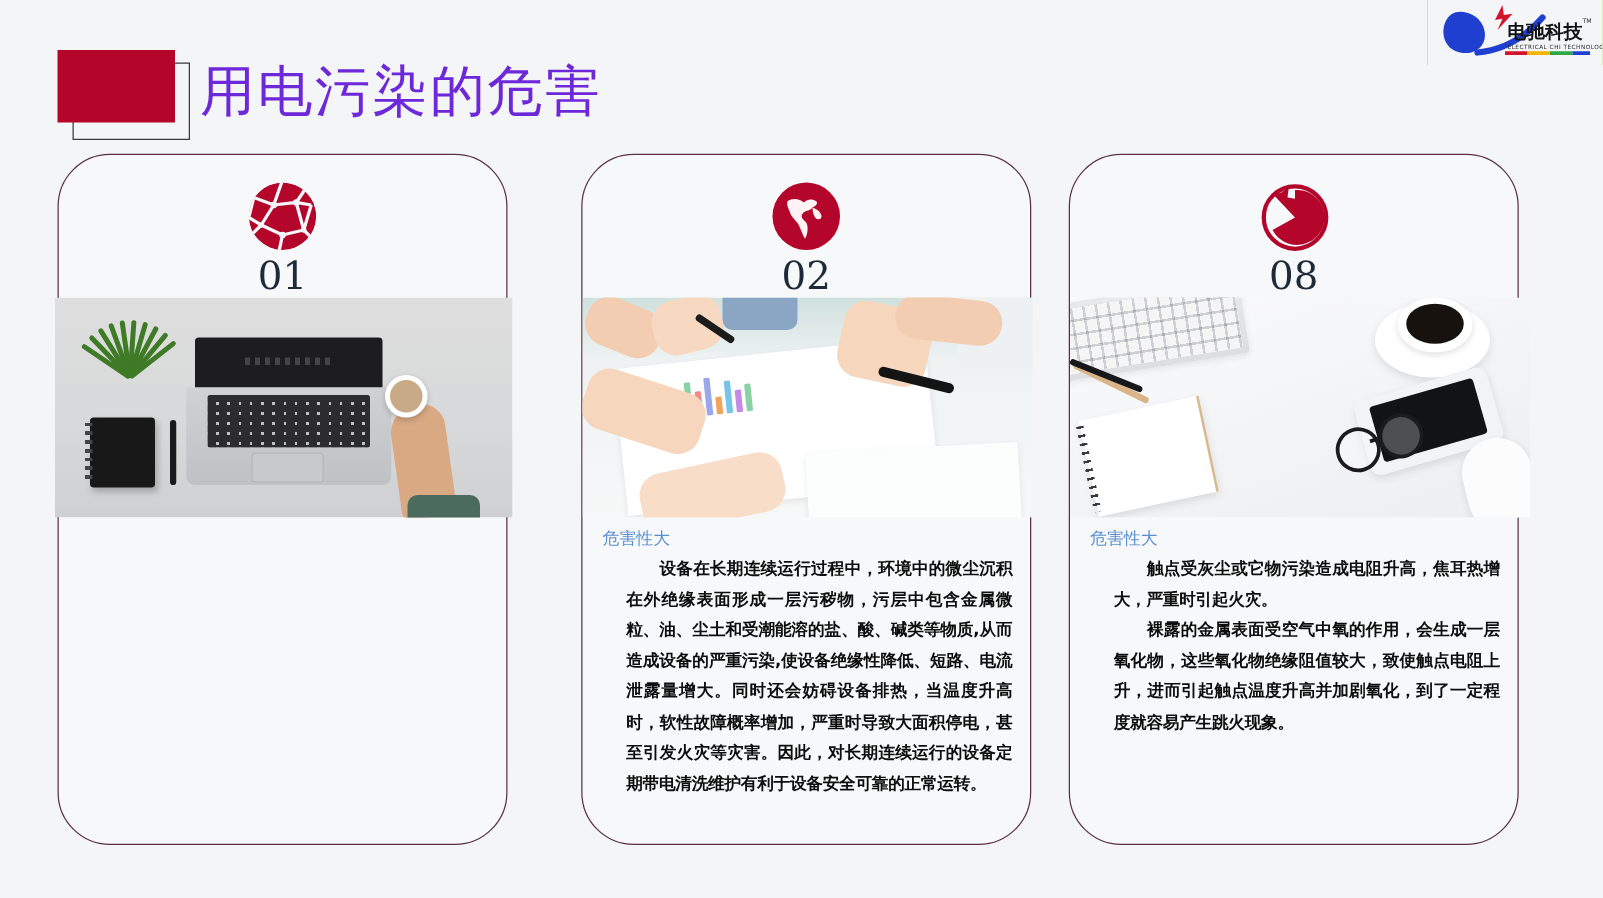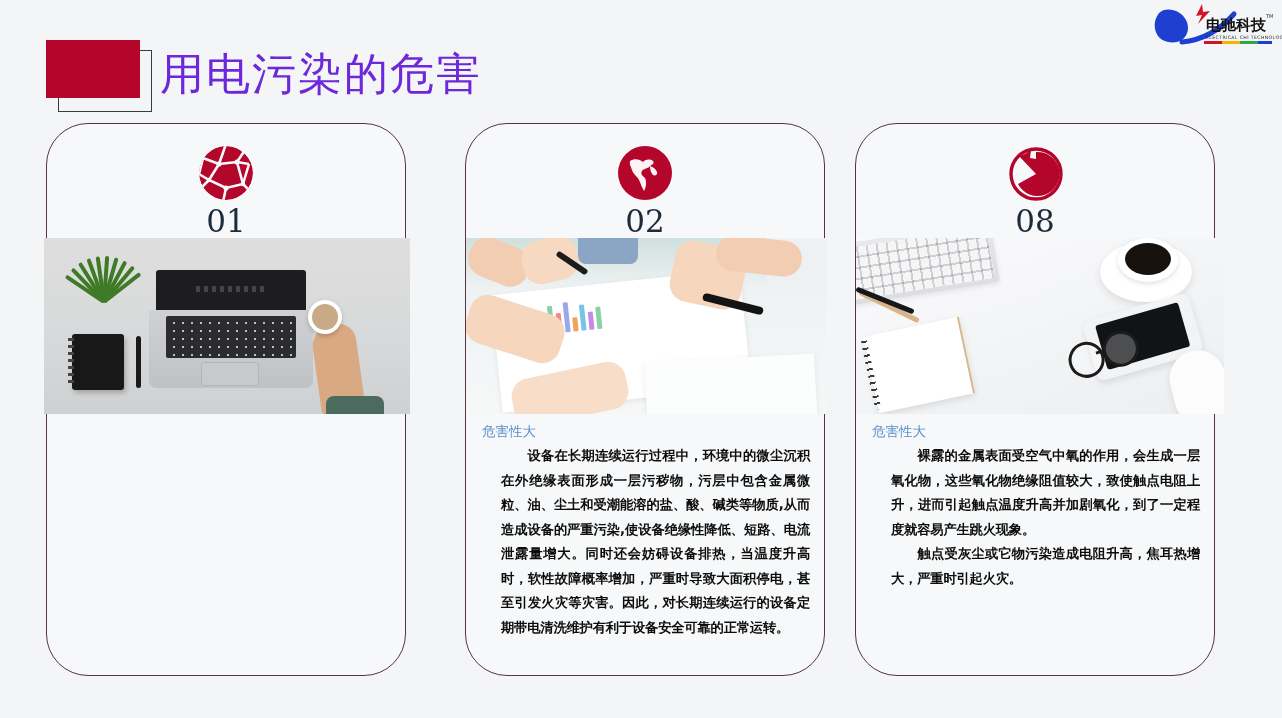--- a/index.html
+++ b/index.html
@@ -314,18 +314,18 @@
         <div class="phone"></div>
         <div class="glass">
             <i></i>
             <i></i>
           </div>
         <div class="mouse"></div>
       </div>
     </div>
     <div class="card-body">
       <div class="sub">危害性大</div>
+      <p class="para indent">触点受灰尘或它物污染造成电阻升高，焦耳热增大，严重时引起火灾。</p>
       <p class="para indent">裸露的金属表面受空气中氧的作用，会生成一层氧化物，这些氧化物绝缘阻值较大，致使触点电阻上升，进而引起触点温度升高并加剧氧化，到了一定程度就容易产生跳火现象。</p>
-      <p class="para indent">触点受灰尘或它物污染造成电阻升高，焦耳热增大，严重时引起火灾。</p>
     </div>
   </div>
 
 </div>
 
 </body></html>

